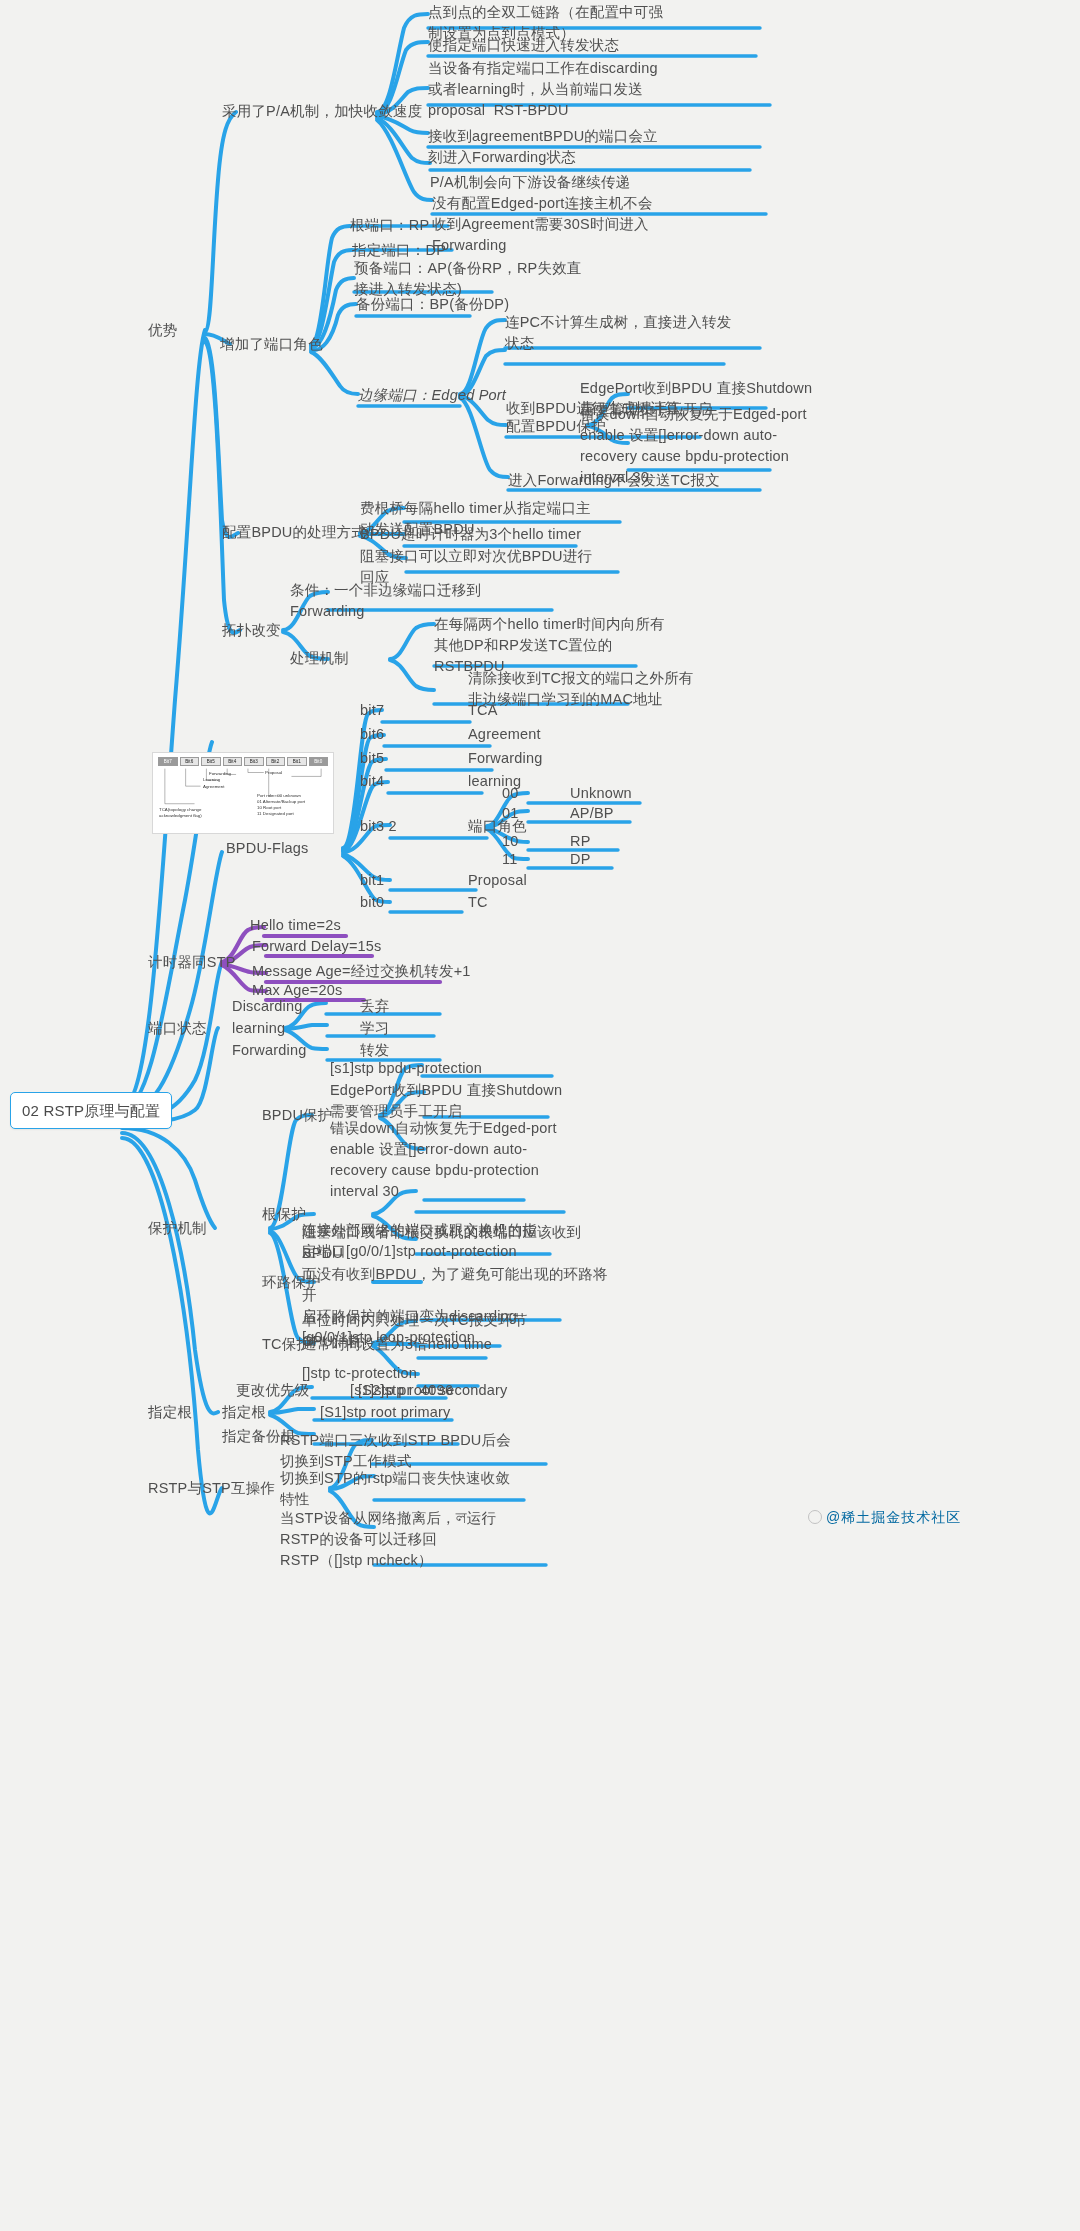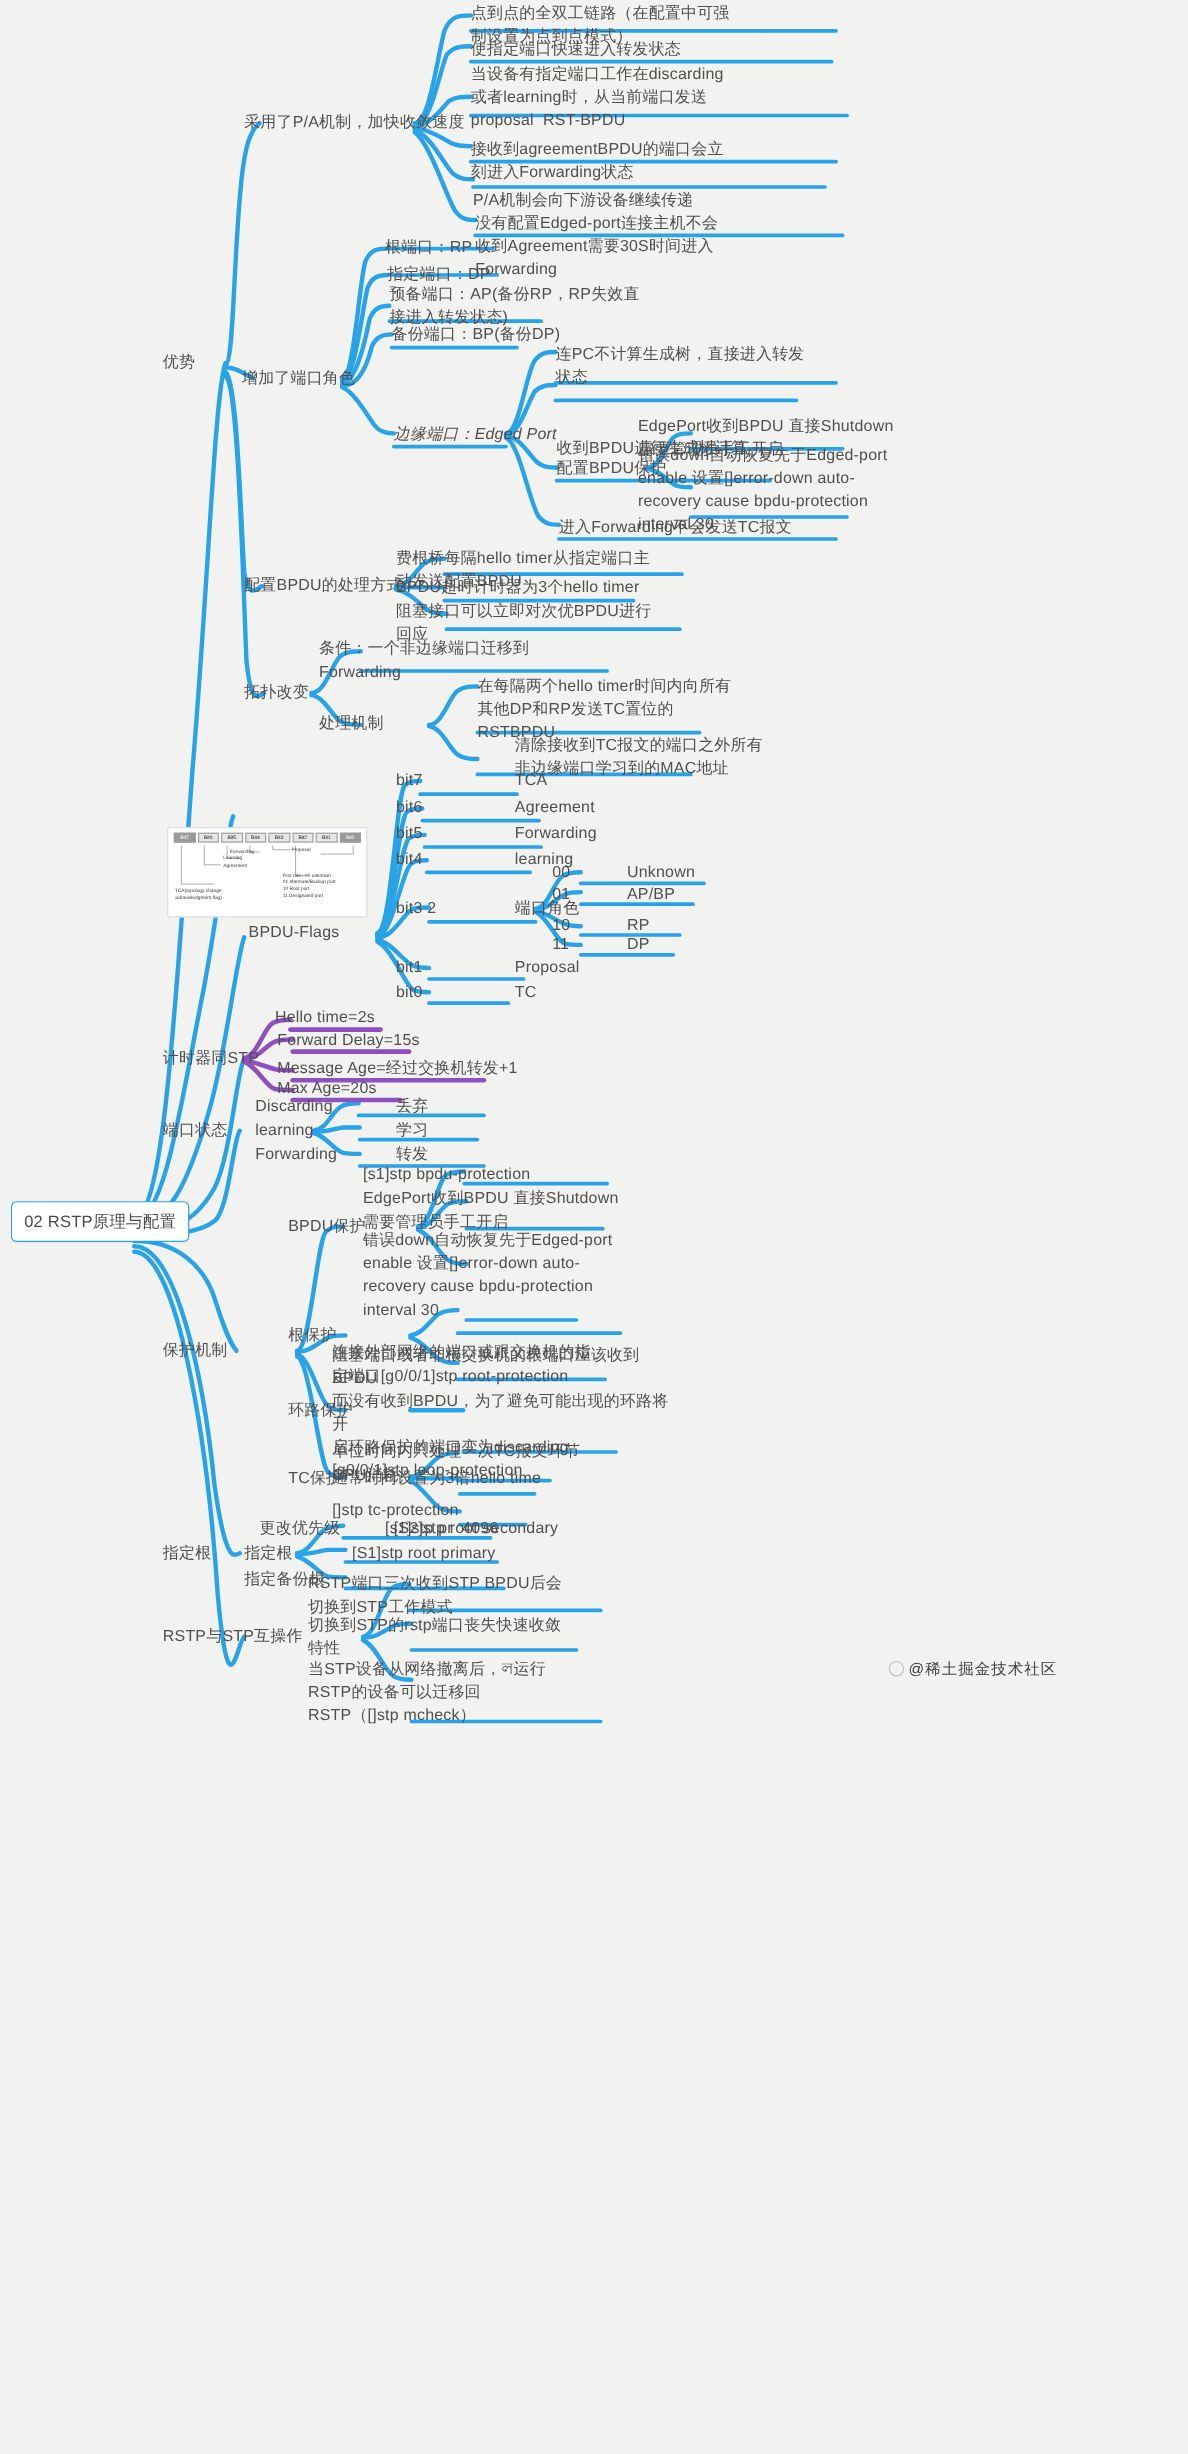--- a/index.html
+++ b/index.html
@@ -48,21 +48,21 @@
     color:#222;
     padding:1px 0;
     font-family:"Liberation Sans",sans-serif;
   }
   .bit-cell.on{background:#9a9a9a;color:#fff;}
   .bpdu-lines{position:absolute;left:0;top:0;width:100%;height:100%;}
   .bpdu-note{position:absolute;font-size:4.4px;color:#333;line-height:6px;white-space:pre;}
   .watermark{
     position:absolute;
     font-size:14px;
-    color:#404040;
+    color:#0369a1;
     letter-spacing:1px;
   }
   .wm-icon{
     display:inline-block;width:12px;height:12px;border-radius:50%;
     border:1.4px solid #c2c2c2;position:relative;top:2px;margin-right:4px;
   }
 </style>
 </head>
 <body>
 

